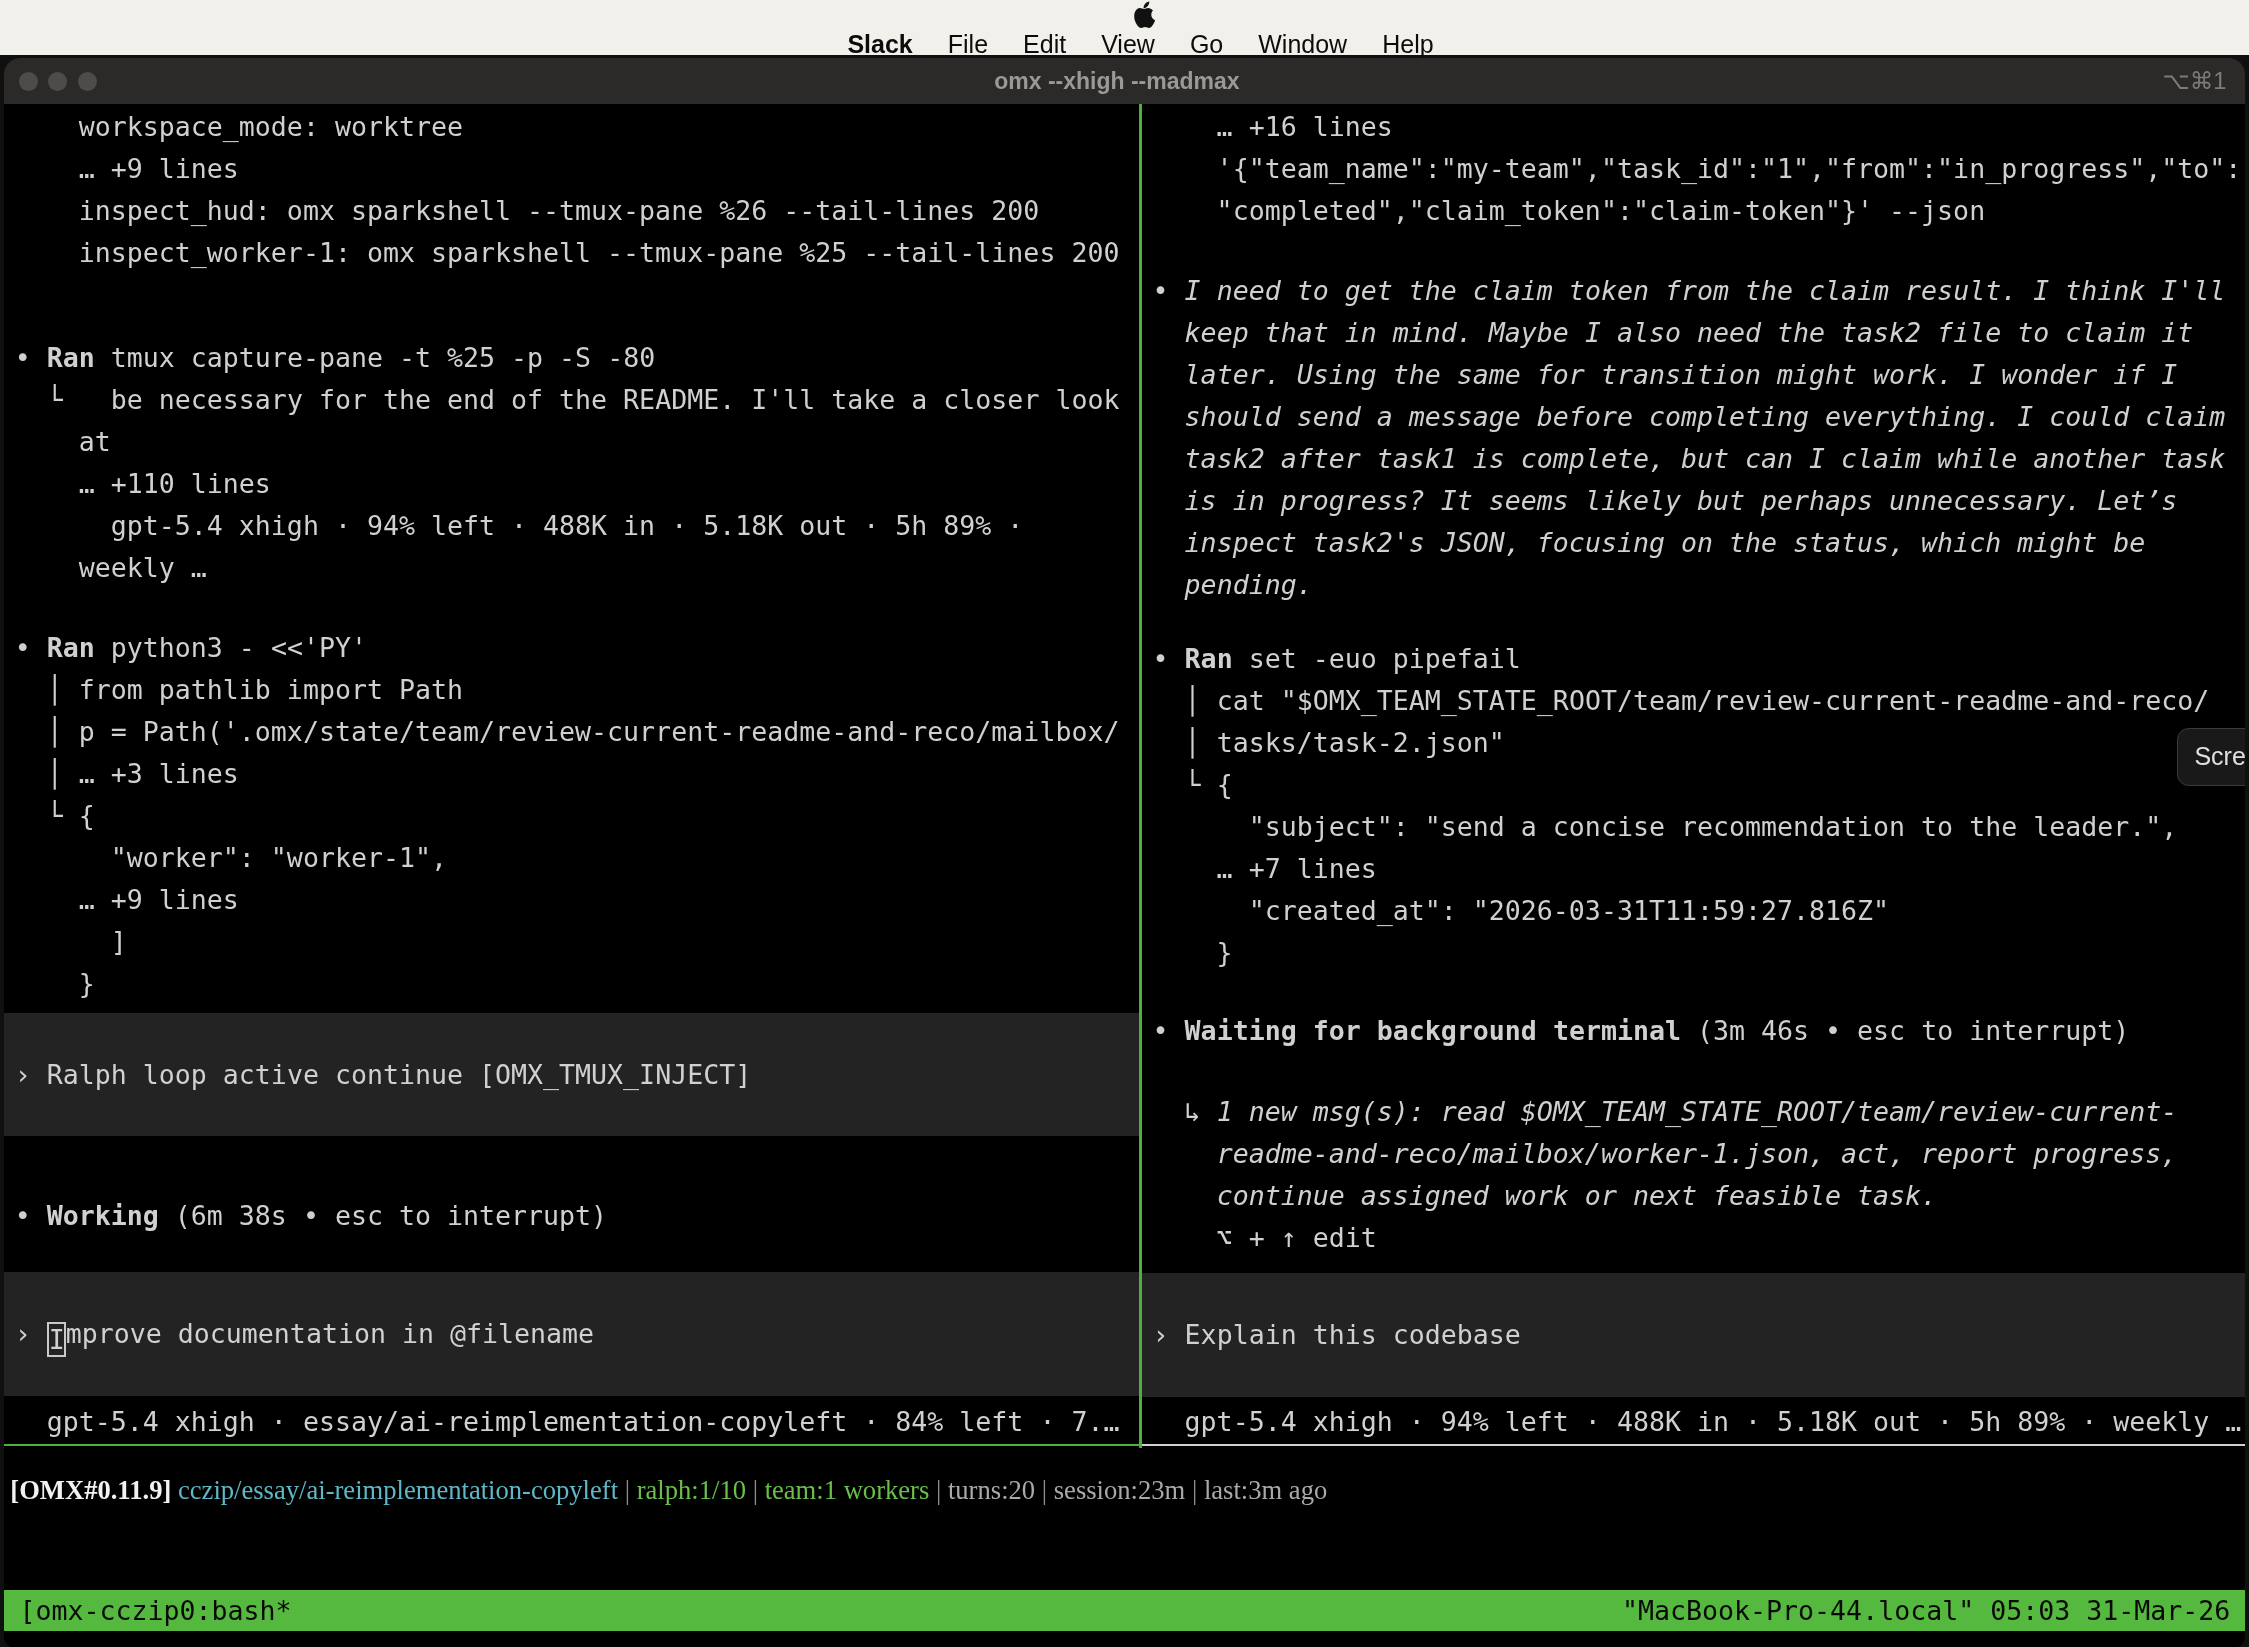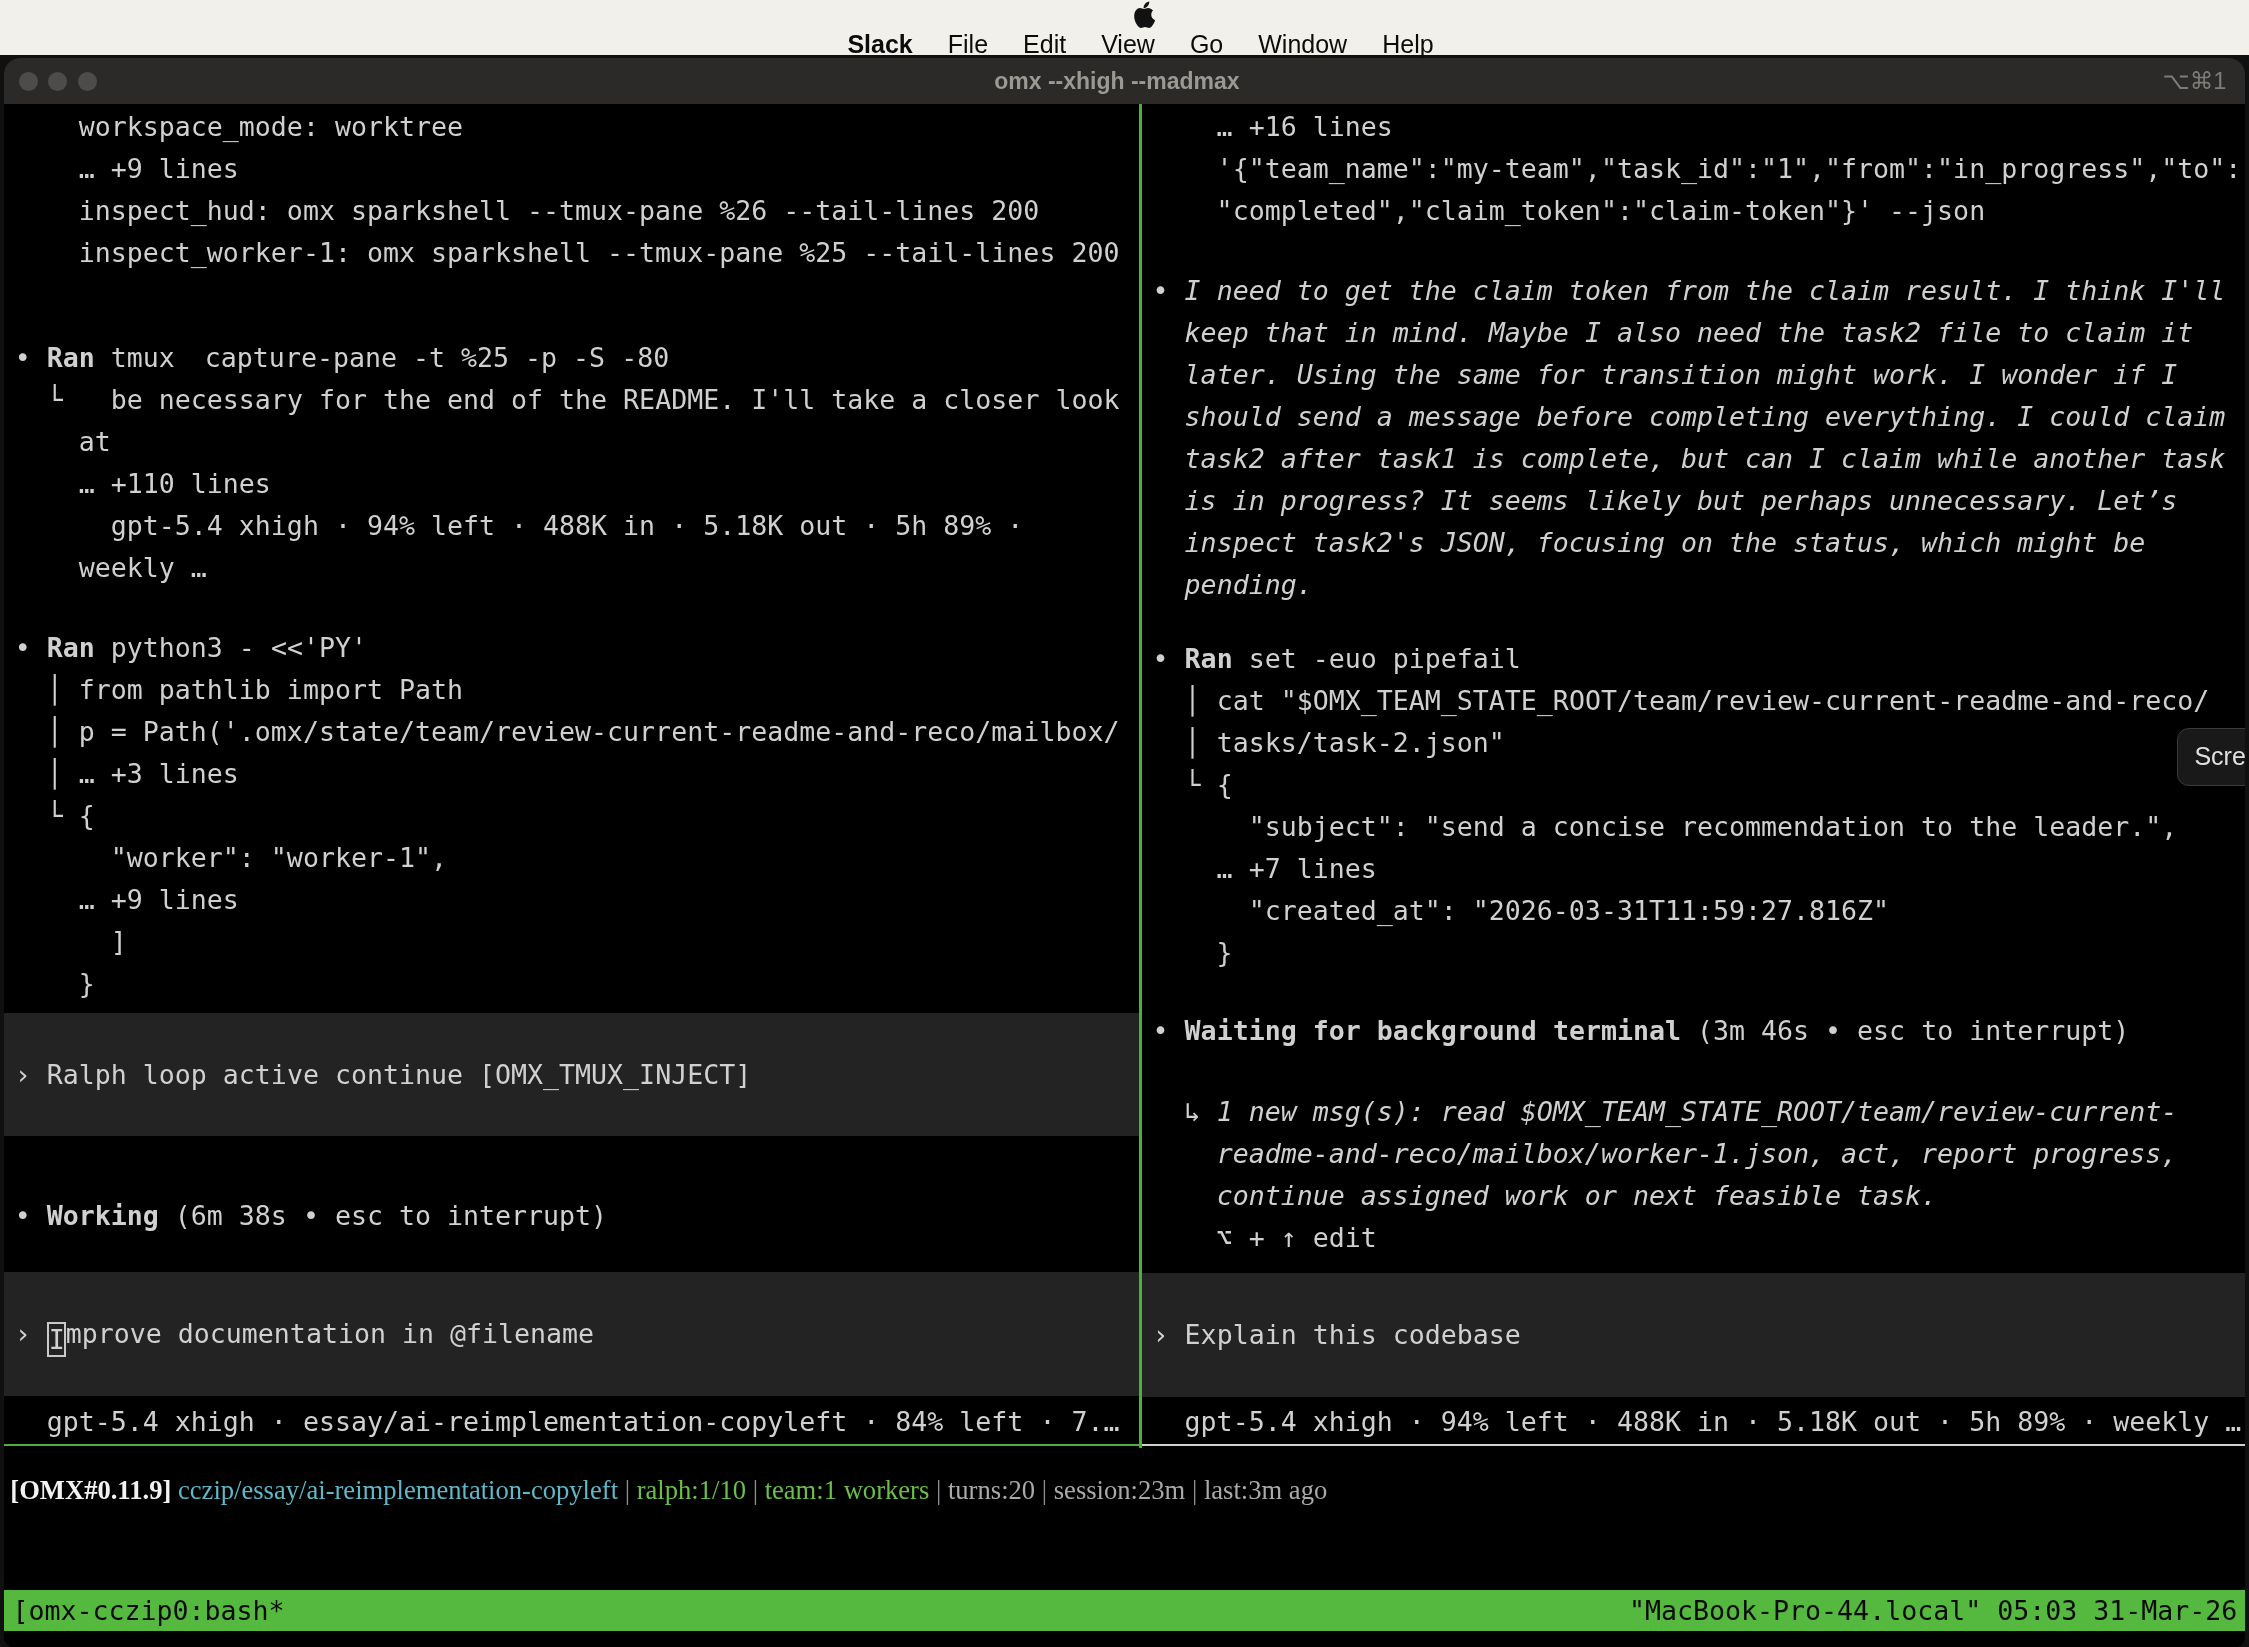--- a/index.html
+++ b/index.html
@@ -37,38 +37,38 @@
   .tl { white-space:pre; height:42px; line-height:42px; }
   .banner { background:#232323; margin-left:-11px; padding-left:11px; display:flex; flex-direction:column; justify-content:center; }
 
   .c-g    { color:#a9a9a9; }
   .c-d    { color:#8c8c8c; }
   .c-w    { color:#d9d9d9; }
   .c-wb   { color:#f2f2f2; font-weight:bold; }
   .c-dimb { color:#8c8c8c; font-weight:bold; }
   .c-gbul { color:#6fc95f; }
   .c-blue { color:#7fb0f2; }
-  .c-lav  { color:#b9c3ee;margin-left:14px; }
+  .c-lav  { color:#b9c3ee; }
   .c-pink { color:#e79daa; }
   .c-orange{ color:#e3aa74; }
   .c-teal { color:#7fc9b7; }
   .c-green{ color:#a9d79b; }
   .c-cyan { color:#5fb8c8; }
   .c-grn2 { color:#6abf4a; }
   .tl span { color:#d0d0d0; }
   .i { font-style:italic; }
 
   .cursor { display:inline-block; width:19px; height:35px; line-height:32px; border:2.2px solid #c9c9c9;
             text-align:center; vertical-align:-5.9px; }
 
   
   .hud { position:absolute; top:1411px; left:5.9px; right:0; height:42px; line-height:42px;
          font-family:Liberation Serif, serif; font-size:26.6px; white-space:pre; overflow:hidden; }
   .tmuxbar { position:absolute; top:1532px; left:0; right:0; height:41px; background:#54b93e;
-             display:flex; justify-content:space-between; align-items:center; padding:0 8px;
+             display:flex; justify-content:space-between; align-items:center; padding:0 15px;
              font-family:"DejaVu Sans Mono", monospace; font-size:26.6px; color:#0a0a0a; white-space:pre; }
 
   
   .tooltip { position:absolute; top:670px; right:-43px; width:111px; height:58px; background:#191919;
              border:1.5px solid #3b3b3b; border-radius:11.8px; line-height:55px; padding-left:16px;
              font-size:25px; color:#e0e0e0; z-index:5; }
 </style>
 </head>
 <body>
 

